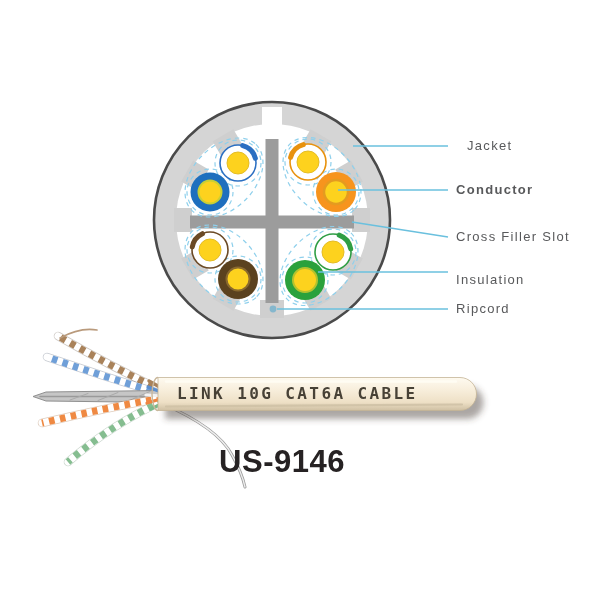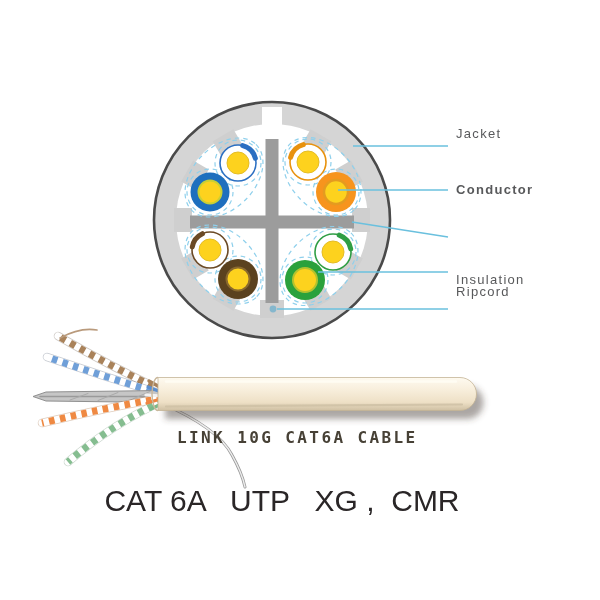--- a/index.html
+++ b/index.html
@@ -1,28 +1,28 @@
 <!DOCTYPE html>
 <html><head>
 <meta charset="utf-8">
 <style>
   html,body{margin:0;padding:0;background:#ffffff;}
   .stage{position:relative;width:600px;height:600px;background:#ffffff;overflow:hidden;
          font-family:"Liberation Sans",sans-serif;}
   .art{position:absolute;left:0;top:0;width:600px;height:600px;}
   .lbl{position:absolute;left:456px;height:16px;line-height:16px;font-size:13px;
        letter-spacing:1.3px;color:#58595b;white-space:nowrap;}
-  .lbl-jacket{top:126px;}
+  .lbl-jacket{top:138px;margin-left:11px;}
   .lbl-conductor{top:182px;font-weight:bold;}
   .lbl-cross{top:229px;}
   .lbl-insulation{top:272px;}
-  .lbl-ripcord{top:284px;}
+  .lbl-ripcord{top:301px;}
   .jacket-print{position:absolute;left:177px;top:384px;width:290px;
        font-family:"DejaVu Sans Mono",monospace;font-weight:bold;font-size:16px;
-       letter-spacing:2.4px;color:#474136;white-space:nowrap;margin-top:44px;}
+       letter-spacing:2.4px;color:#474136;white-space:nowrap;}
   .model{position:absolute;left:132px;top:444px;width:300px;text-align:center;
        font-size:31px;font-weight:bold;letter-spacing:0.5px;color:#262223;}
   .specs{position:absolute;left:82px;top:484px;width:400px;text-align:center;
        font-size:30px;font-weight:400;color:#2a2627;white-space:pre;}
 </style>
 </head>
 <body>
 
 <div class="stage">
 
@@ -178,20 +178,21 @@
         <path d="M158,377.5 L460,377.5 A16.5,16.5 0 0 1 460,410.5 L158,410.5 Z" fill="url(#tubeGrad)" stroke="#c4b496" stroke-width="0.8"></path>
         <path d="M166,381.5 L456,381.5" stroke="#fffdf4" stroke-width="2.4" stroke-linecap="round" opacity="0.85" fill="none"></path>
         <path d="M166,406.5 L462,404.5" stroke="#cdbfa4" stroke-width="2.2" stroke-linecap="round" opacity="0.8" fill="none"></path>
         <path d="M158,377.5 A6,16.5 0 0 0 158,410.5" fill="none" stroke="#c9b89c" stroke-width="1.4"></path>
       </g>
     </g>
   </svg>
 
   <div class="lbl lbl-jacket">Jacket</div>
   <div class="lbl lbl-conductor">Conductor</div>
+  <div class="lbl lbl-cross">Cross Filler Slot</div>
   <div class="lbl lbl-insulation">Insulation</div>
   <div class="lbl lbl-ripcord">Ripcord</div>
 
   <div class="jacket-print">LINK 10G CAT6A CABLE</div>
 
+  <div class="model">US-9146</div>
 
-  <div class="specs">CAT 6A   UTP   XG ,  CMR</div>
 </div>
 
 </body></html>

